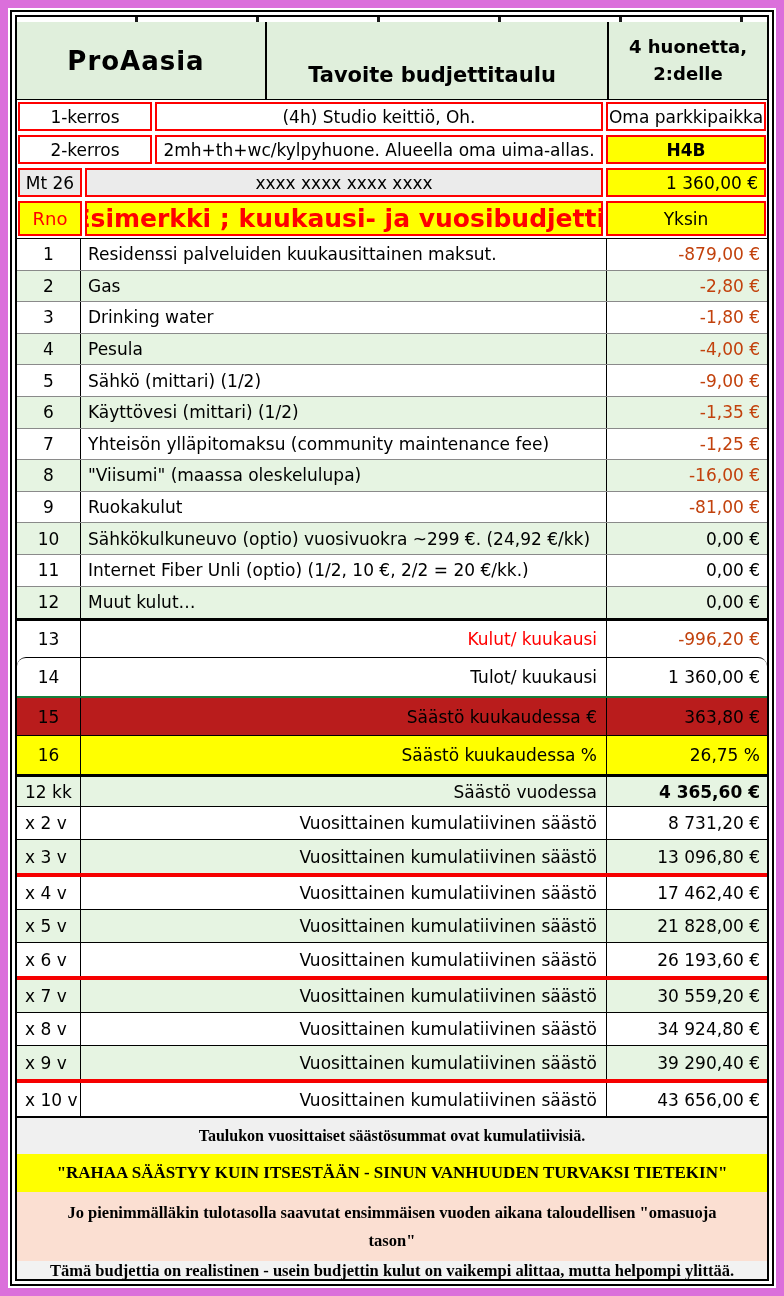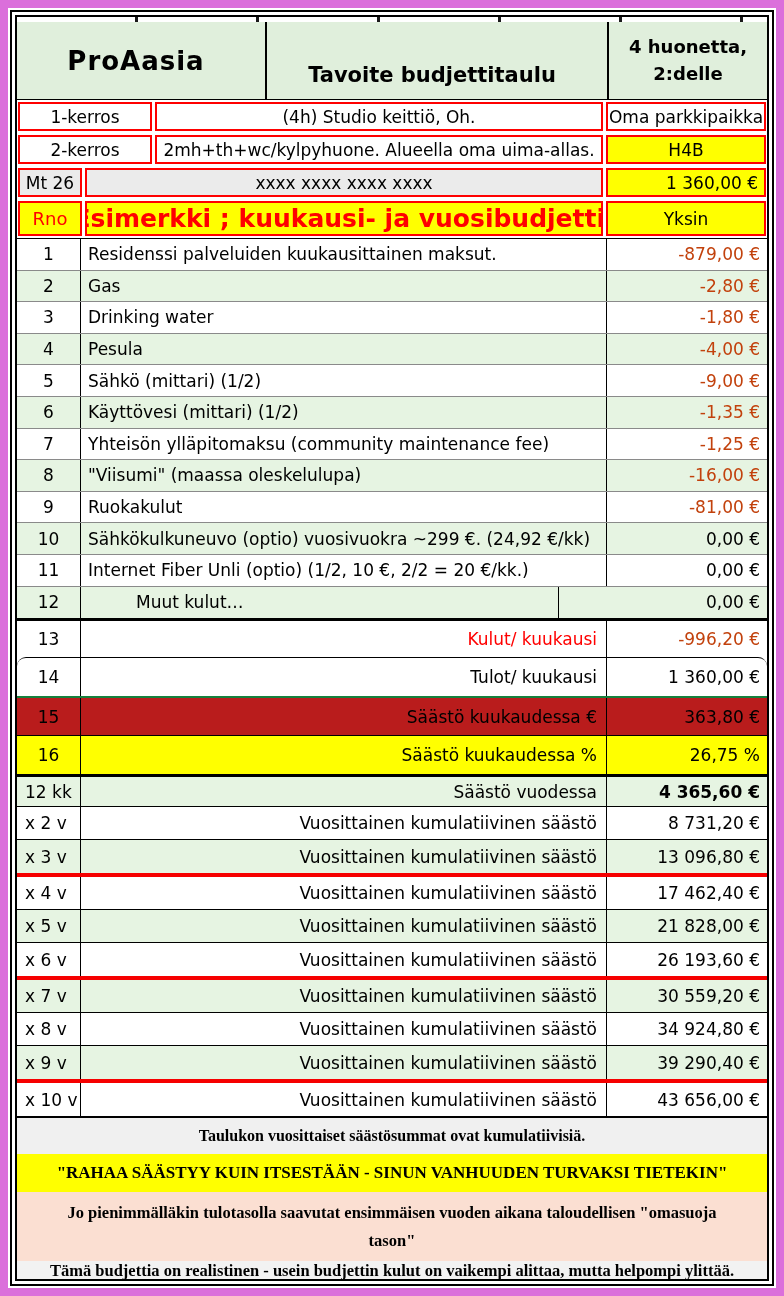--- a/index.html
+++ b/index.html
@@ -69,38 +69,38 @@
   .info-cell {
     border: 2px solid #FF0000;
     display: flex; align-items: center; justify-content: center;
     font-size: 17px;
     background: #fff;
     overflow: hidden; white-space: nowrap;
   }
   .info-cell.right { justify-content: flex-end; padding-right: 6px; }
   .bg-yellow { background: #FFFF00; }
   .bg-gray   { background: #EBEBEB; }
-  .bold { font-weight: normal; }
+  .bold { font-weight: bold; }
   .red  { color: #FF0000; }
   .rno-title { font-size: 25px; font-weight: bold; color: #FF0000; }
   .rno-label { font-size: 18px; color: #FF0000; }
   
   .grid-row {
     flex: none;
     display: grid;
     grid-template-columns: 64px 1fr 160px;
   }
   .cell { display: flex; align-items: center; font-size: 17px; overflow: hidden; white-space: nowrap; }
   .cell.num  { justify-content: center; border-right: 1px solid #000; }
   .cell.desc { padding-left: 7px; border-right: 1px solid #000; }
   .cell.desc.right { justify-content: flex-end; padding-right: 9px; padding-left: 0; }
   .cell.val  { justify-content: flex-end; padding-right: 7px; }
   .expenses { flex: none; border-top: 1px solid #000; }
   .expense-row { height: 31.6px; border-bottom: 1px solid #8a8a8a; }
-  .expense-row:last-child { border-bottom: none; gap: 48px; }
+  .expense-row:last-child { border-bottom: none; }
   .row-green { background: #E6F4E2; }
   .val-neg { color: #c2410c; }
   
   .sum-13 { height: 39px; border-top: 3px solid #000; }
   .sum-14 { height: 39px; border-top: 1px solid #000; border-radius: 9px; }
   .sum-15 { height: 39px; border-top: 2px solid #15803d; background: #b91c1c; }
   .sum-16 { height: 39px; border-top: 1px solid #000; background: #FFFF00; }
   
   .yearly-first { border-top: 3px solid #000; }
   .yearly-row { height: 33px; border-bottom: 1px solid #000; }

